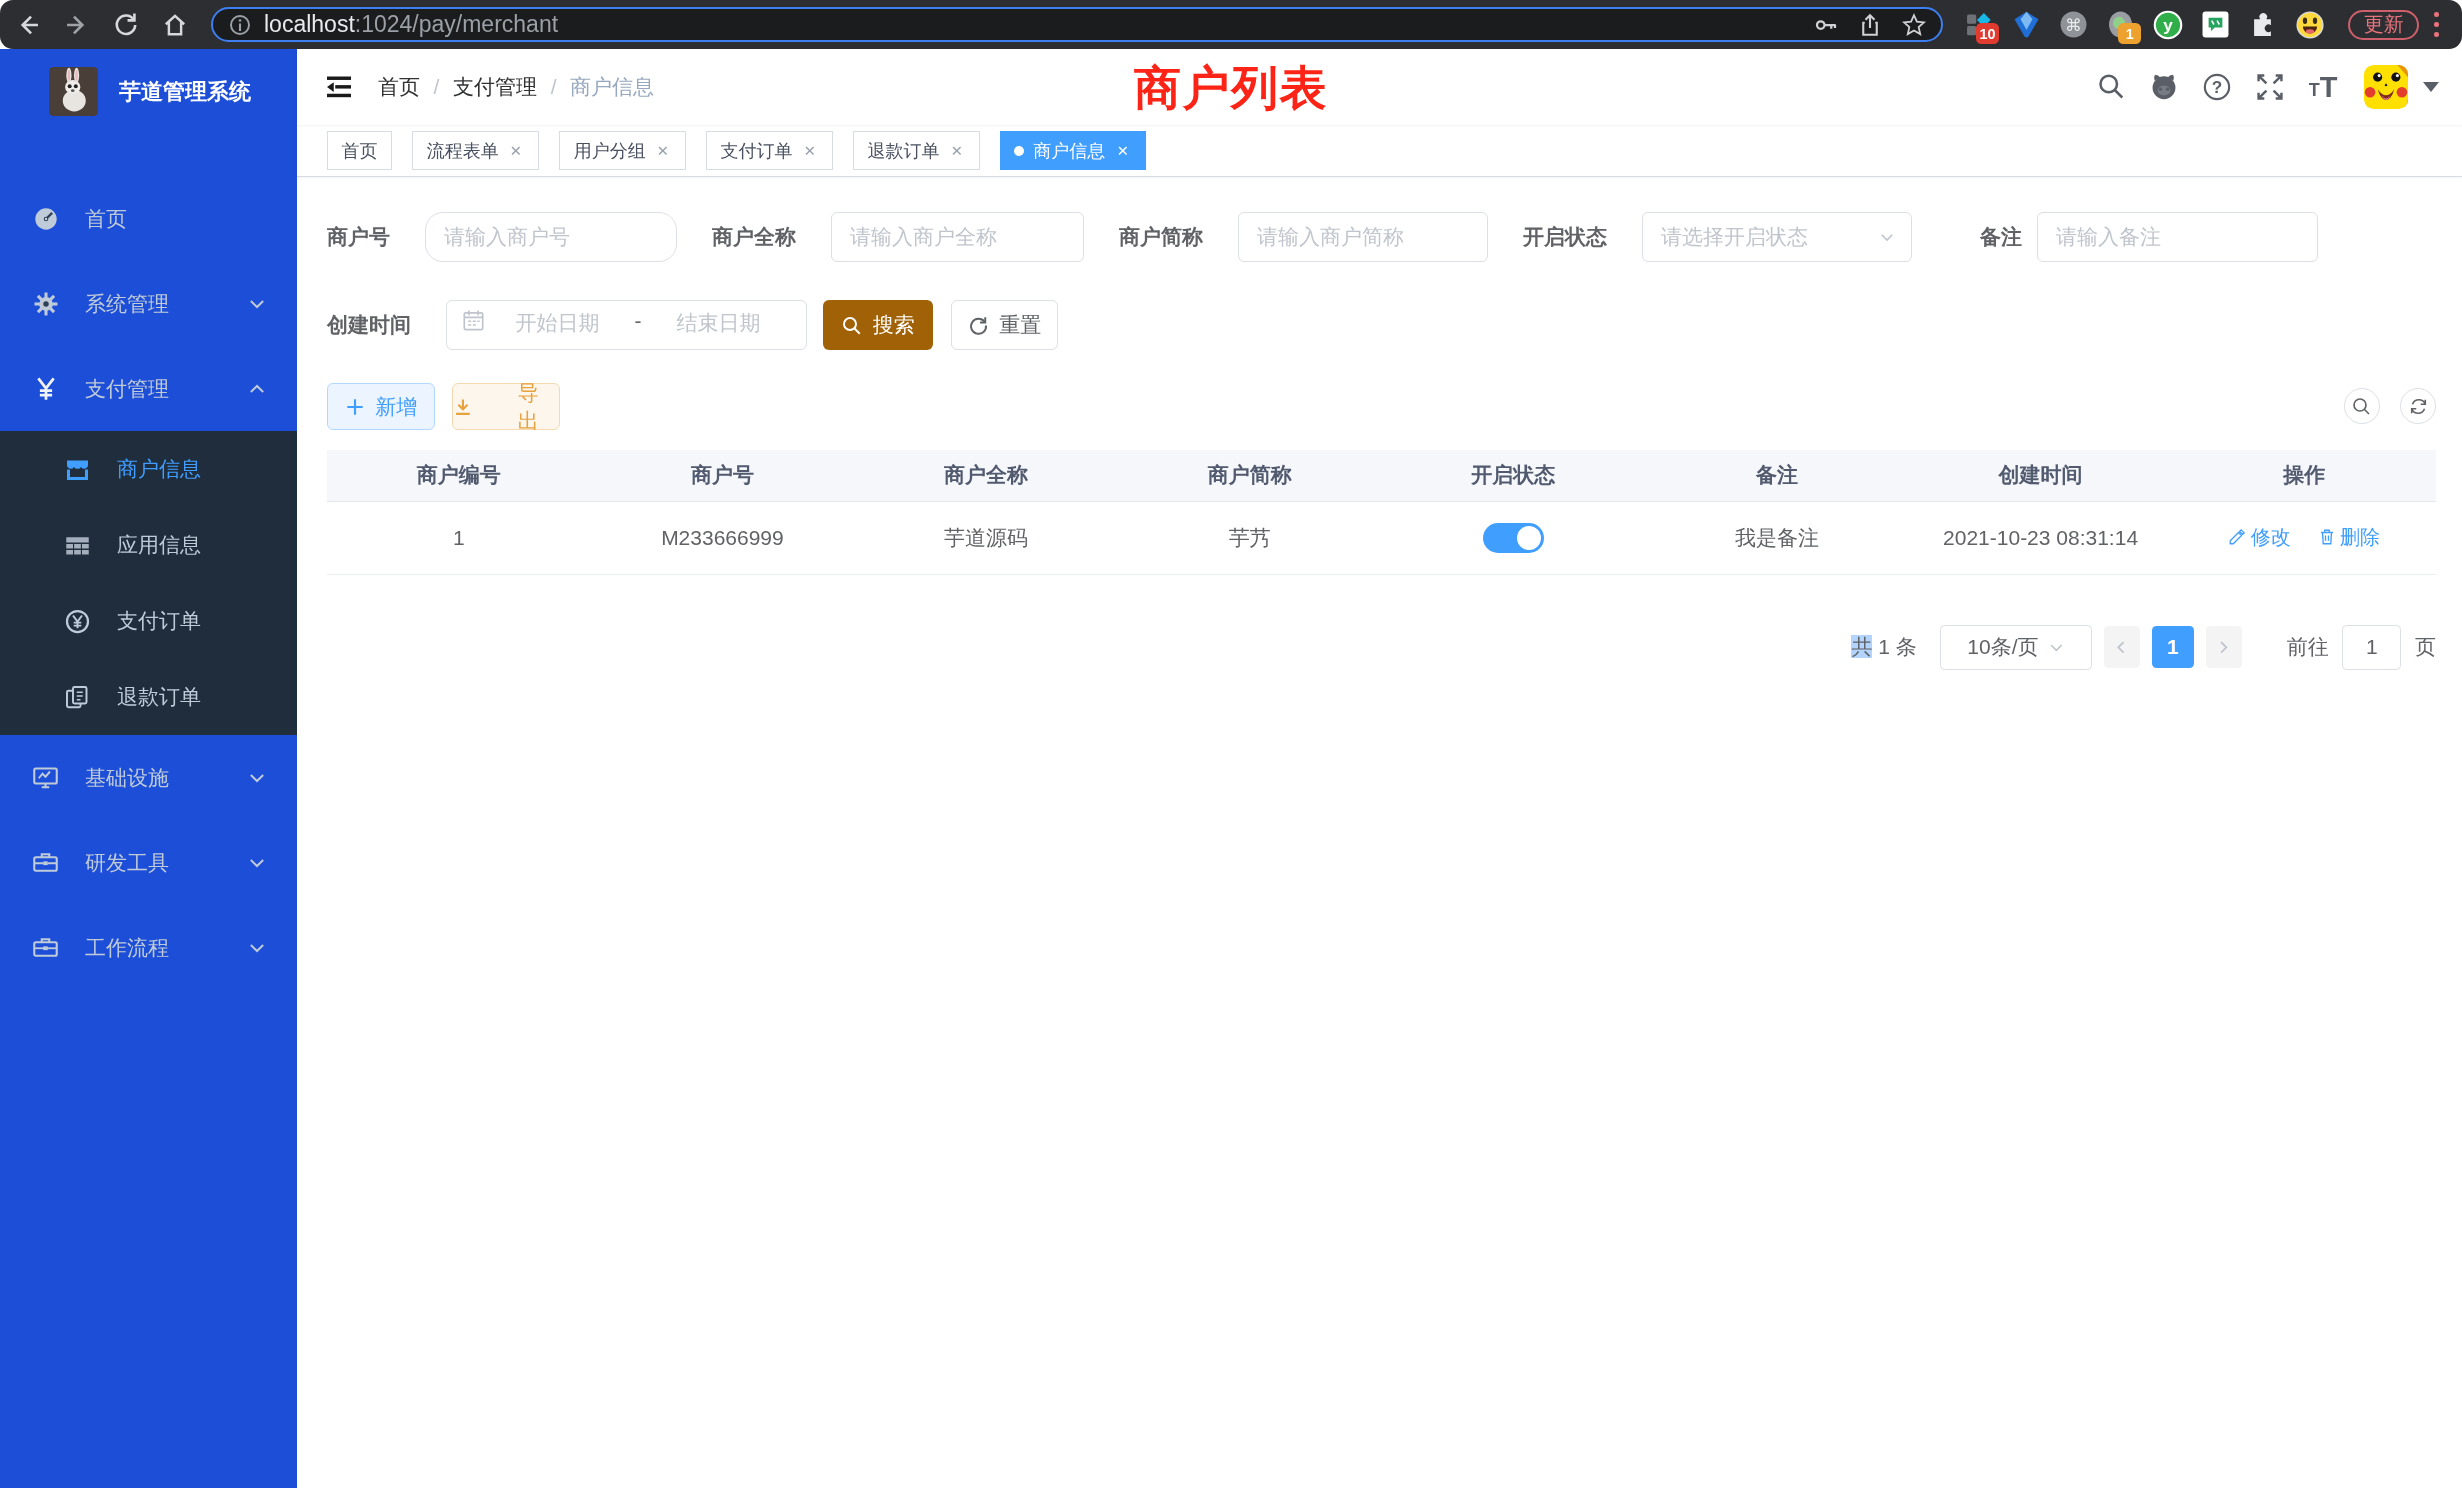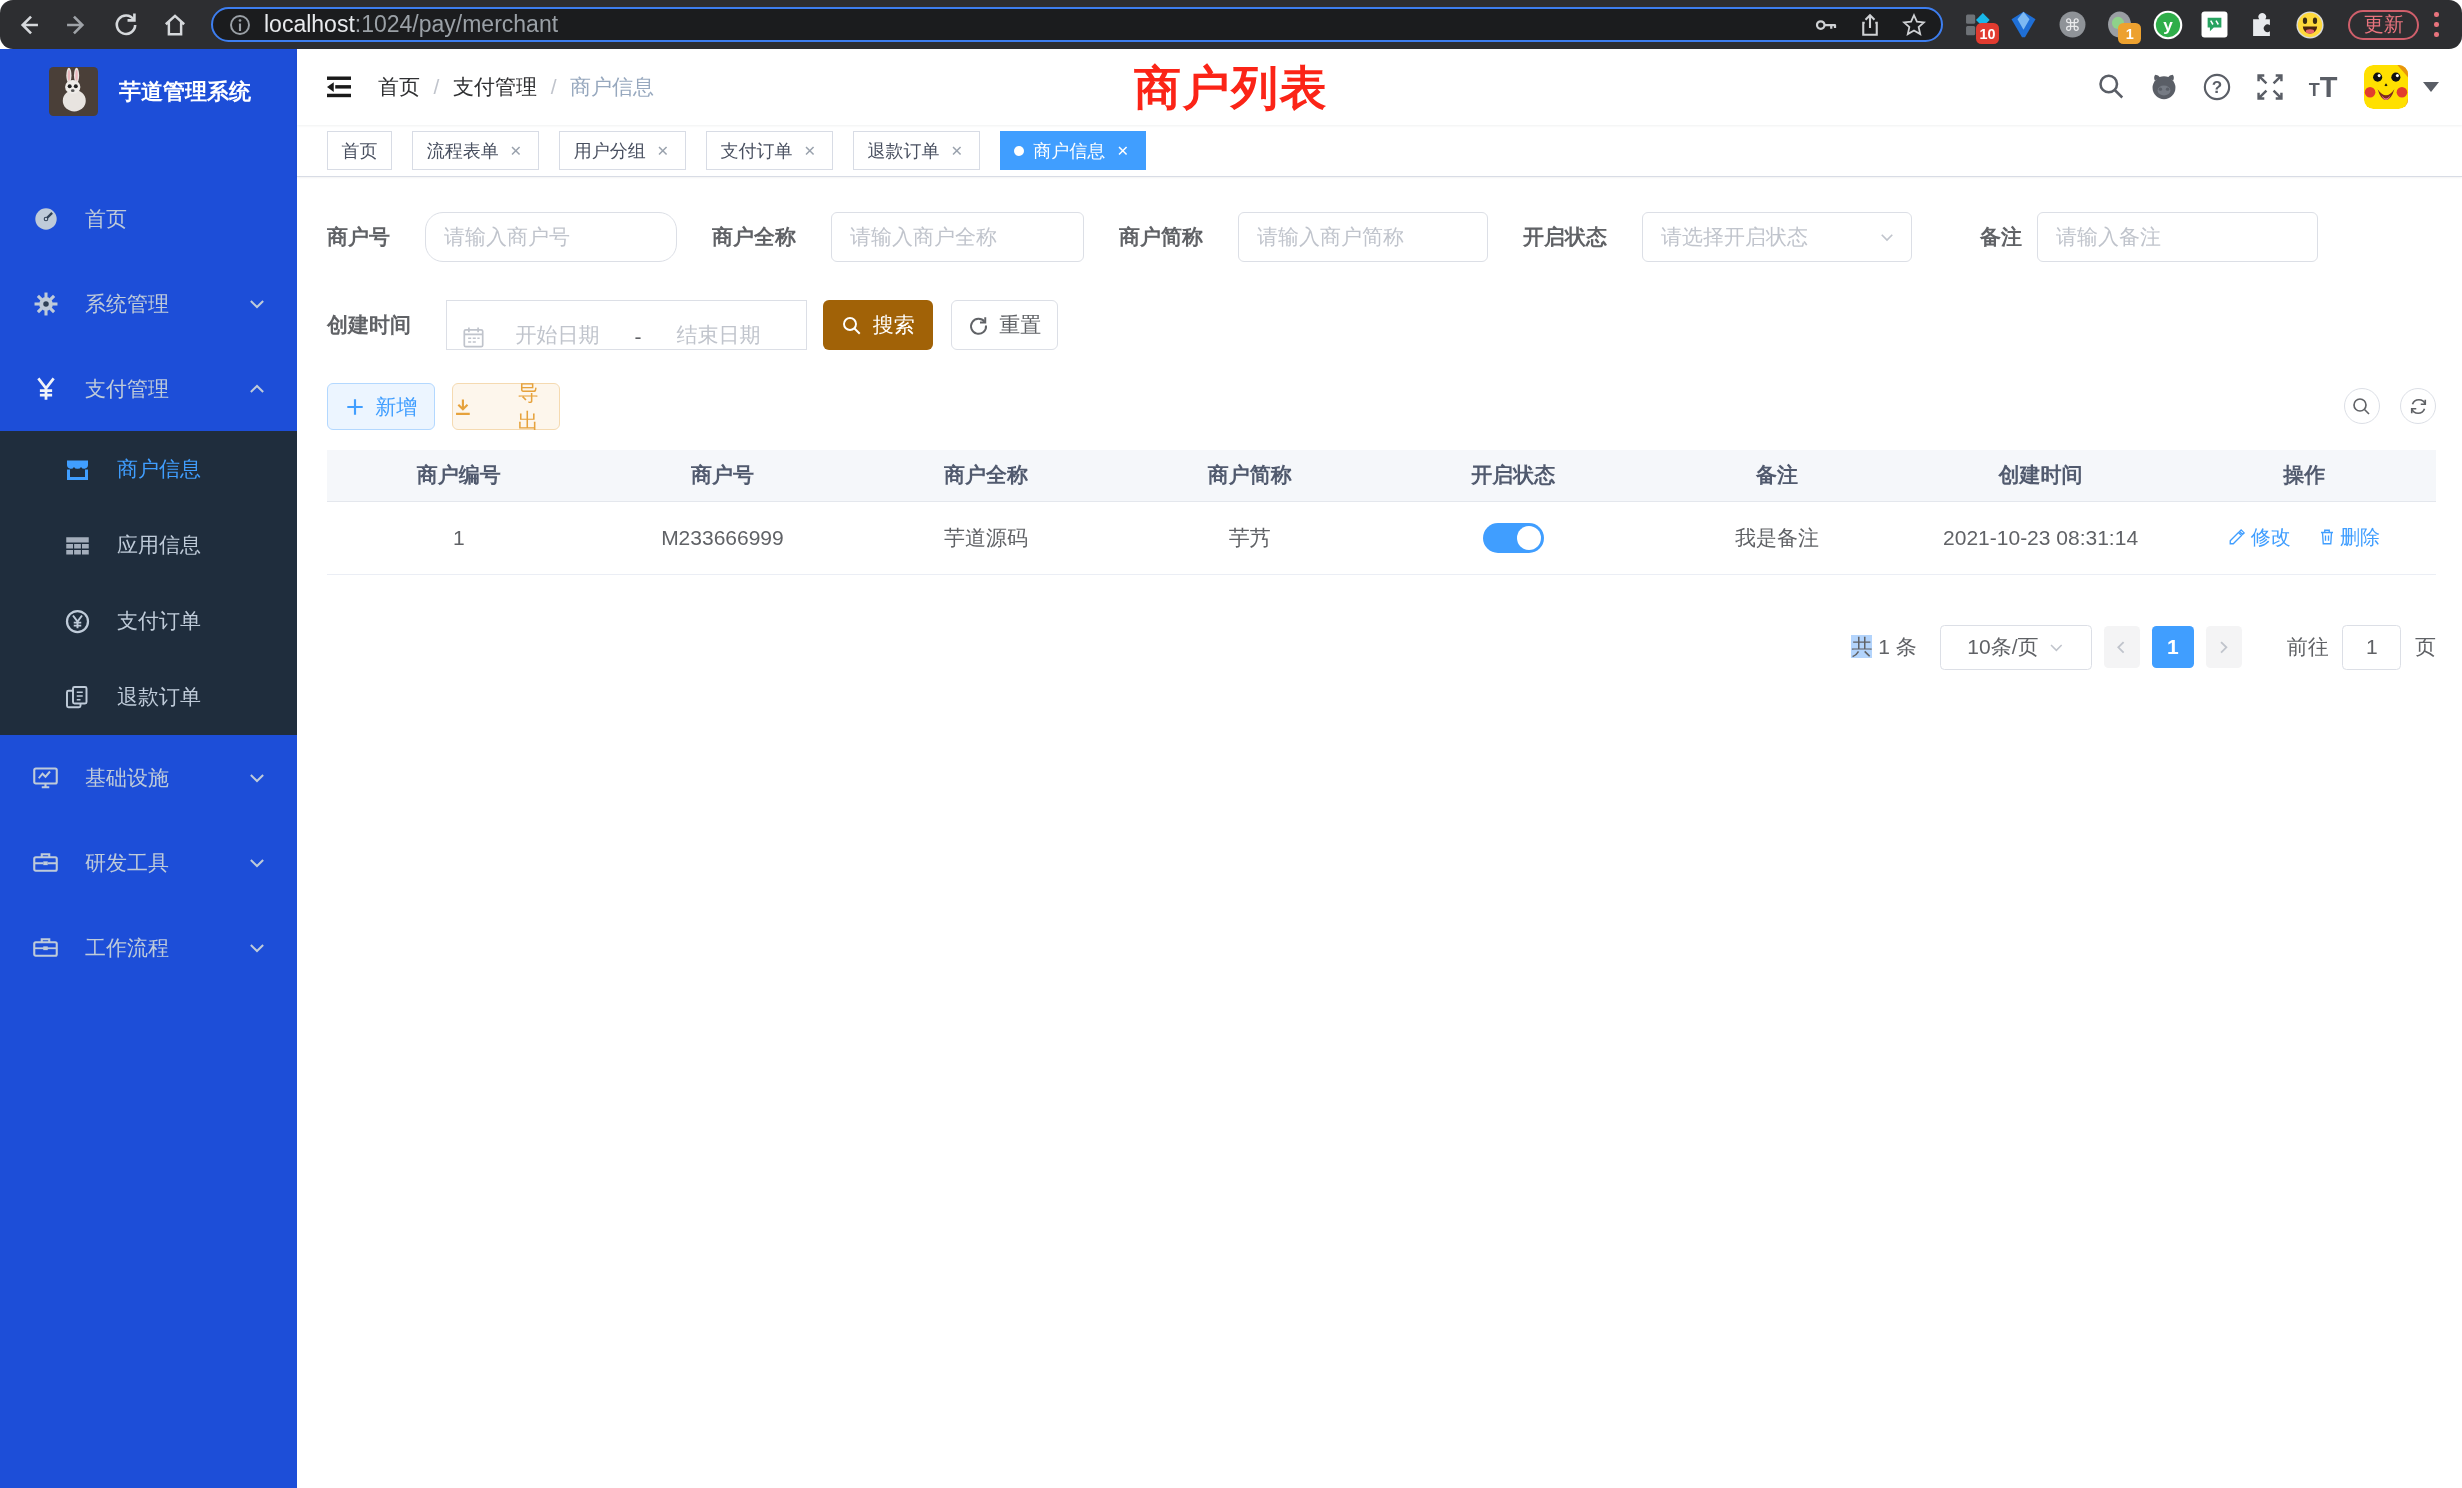--- a/index.html
+++ b/index.html
@@ -8,21 +8,21 @@
 
   
   .chrome { height:49px; background:#2d2e31; display:flex; align-items:center; padding:0 15px;border-radius:13px; }
   .nav-ic { width:26px; height:26px; margin-right:23px; flex:0 0 auto; cursor:pointer; }
   .omnibox { width:1732px; height:35px; background:#1b1c1e; border:2.3px solid #3d7ef0; border-radius:18px;
     display:flex; align-items:center; padding:0 15px; margin-right:20px; }
   .omni-url { font-size:23px; color:#e8eaed; margin-left:12px; flex:1; white-space:nowrap; }
   .omni-url .dim { color:#9aa0a6; }
   .omni-ic { width:24px; height:24px; margin-left:20px; flex:0 0 auto; cursor:pointer; }
   .ext { position:relative; width:30px; height:30px; margin-right:17.4px; flex:0 0 auto; display:flex;
-    align-items:center; justify-content:flex-start; cursor:pointer; }
+    align-items:center; justify-content:flex-end; cursor:pointer; }
   .badge { position:absolute; right:-6px; bottom:-4.5px; min-width:23px; height:21px; border-radius:5.3px;
     color:#fff; font-size:14.4px; font-weight:bold; display:flex; align-items:center; justify-content:center; padding:0 3px; }
   .badge.red { background:#e13b30; }
   .badge.orange { background:#eda12f; }
   .update-pill { height:30px; padding:0 13.6px; border:2.3px solid #cf5f6b; border-radius:16px; color:#e8737d;
     font-size:20px; display:flex; align-items:center; margin:0 12px 0 6px; cursor:pointer; }
   .dots { display:flex; flex-direction:column; gap:5.3px; cursor:pointer; padding:3px; }
   .dots i { width:4.5px; height:4.5px; border-radius:50%; background:#e8737d; }
 
   
@@ -72,22 +72,22 @@
   
   .content { padding:35px 26px 0 30px; }
   .frow { display:flex; align-items:center; margin-bottom:38px; }
   .fitem { display:flex; align-items:center; margin-right:35px; }
   .flabel { font-size:21px; font-weight:bold; color:#606266; margin-right:35px; white-space:nowrap; }
   .finput { height:50px; border:0.8px solid #dcdfe6; border-radius:6px; padding:0 18px; font-size:21px;
     color:#606266; background:#fff; outline:none; }
   .finput::placeholder { color:#c0c4cc; }
   .fselect { height:50px; border:0.8px solid #dcdfe6; border-radius:6px; padding:0 15px 0 18px; font-size:21px;
     color:#c0c4cc; display:flex; align-items:center; justify-content:space-between; cursor:pointer; }
-  .daterange { width:361px; height:50px; border:0.8px solid #dcdfe6; border-radius:0; display:flex;
-    align-items:flex-end; padding:0 15px; font-size:21px; color:#c0c4cc; cursor:pointer; }
+  .daterange { width:361px; height:50px; border:0.8px solid #dcdfe6; border-radius:6px; display:flex;
+    align-items:flex-start; padding:8px 15px; font-size:21px; color:#c0c4cc; cursor:pointer; }
   .daterange .ph { flex:1; text-align:center; }
   .daterange .dsep { color:#606266; padding:0 4.5px; }
   .btn { height:50px; border-radius:6px; font-size:21px; display:inline-flex; align-items:center;
     justify-content:center; cursor:pointer; border:0.8px solid transparent; }
   .btn svg { margin-right:10.6px; }
   .btn.primary { background:#a16207; color:#fff; width:110px; }
   .btn.plain { background:#fff; border-color:#dcdfe6; color:#606266; width:107px; margin-left:18px; }
   .toolbar { display:flex; align-items:center; margin-bottom:20px; position:relative; }
   .btn.add { background:#ecf5ff; border-color:#b3d8ff; color:#409eff; width:108px; height:47px; }
   .btn.export { background:#fdf6ec; border-color:#f5dab1; color:#e6a23c; width:108px; height:47px; margin-left:17.4px;gap:34px; }

